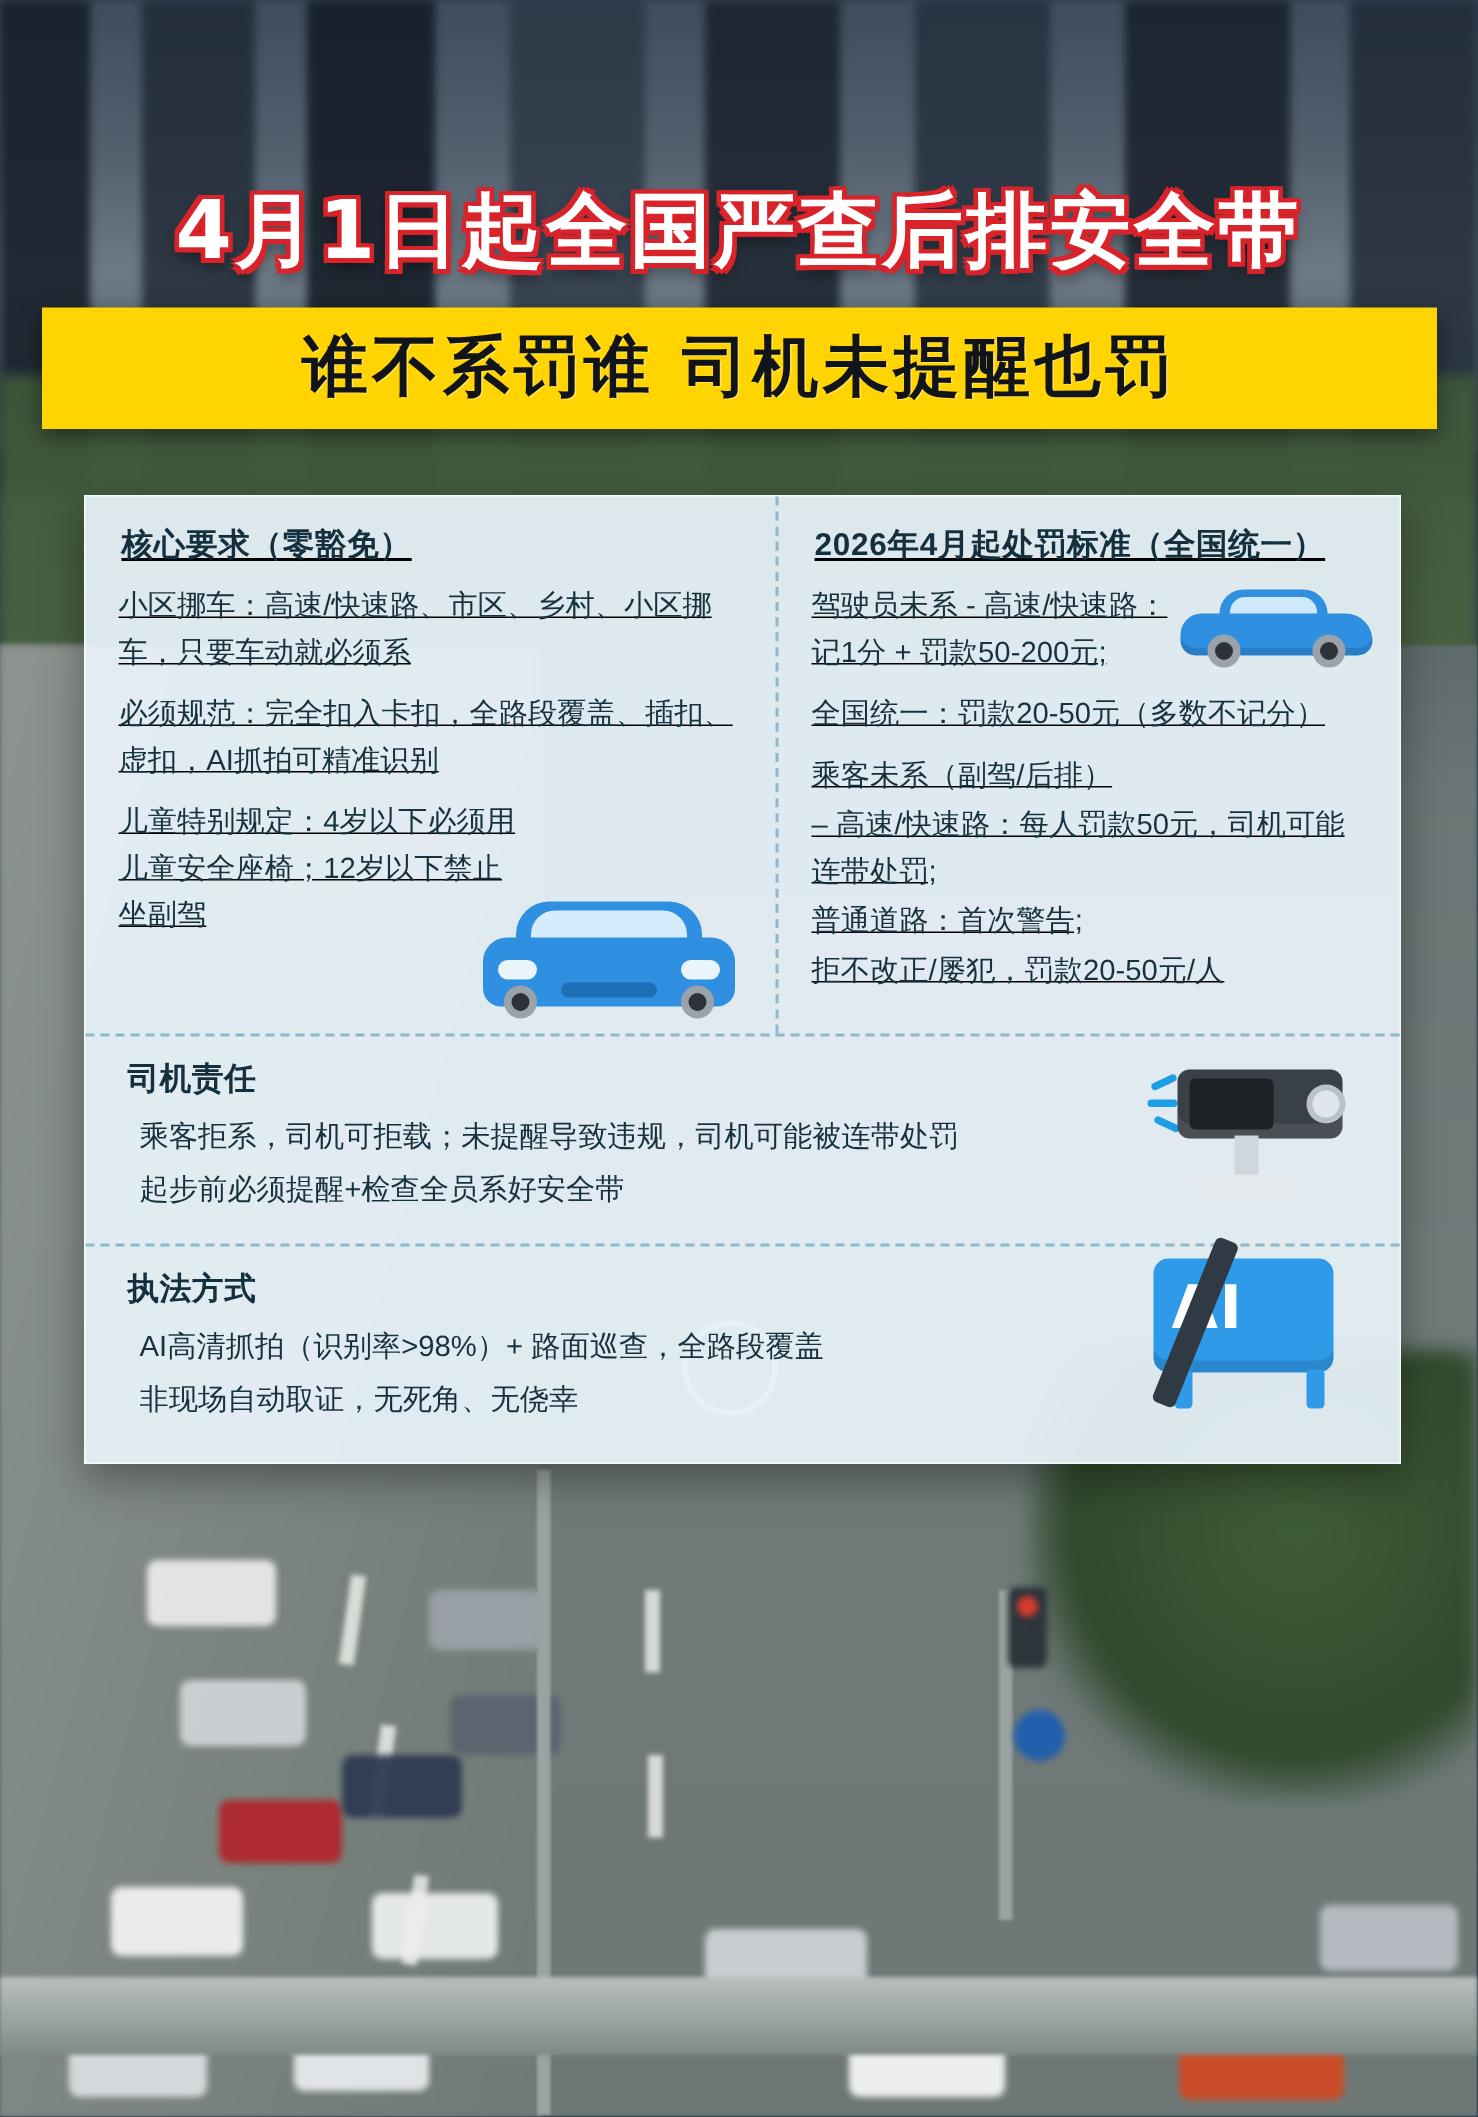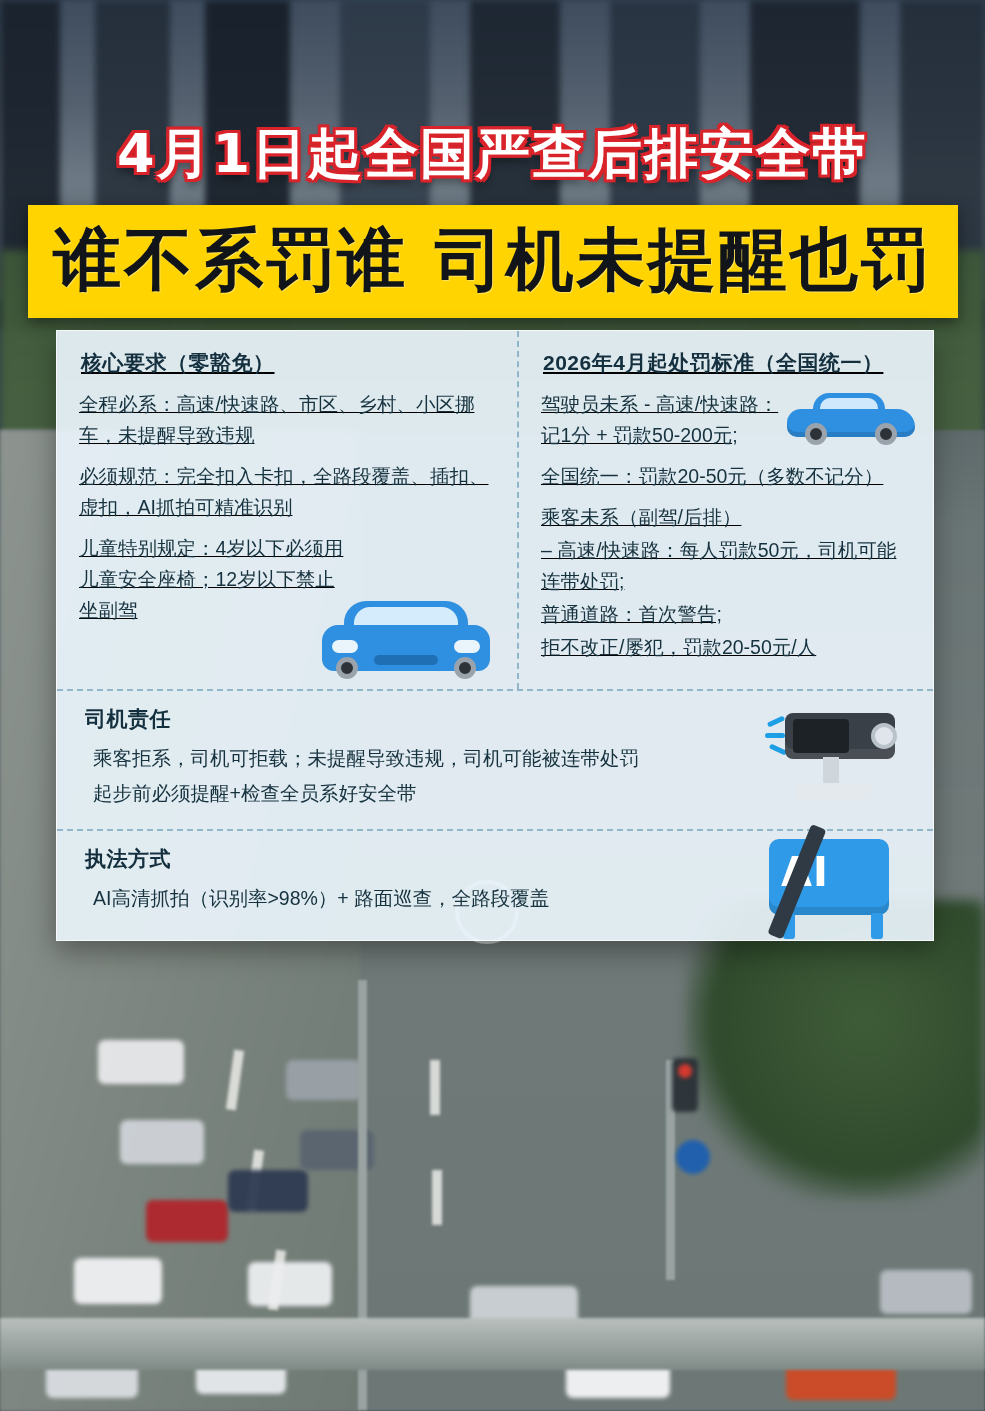--- a/index.html
+++ b/index.html
@@ -67,21 +67,21 @@
       -3px 0 0 #d9232a, 3px 0 0 #d9232a, 0 -3px 0 #d9232a, 0 3px 0 #d9232a,
       -3px -3px 0 #d9232a, 3px -3px 0 #d9232a, -3px 3px 0 #d9232a, 3px 3px 0 #d9232a,
       0 6px 10px rgba(0,0,0,.55);
     font-family:"DejaVu Sans","Liberation Sans",sans-serif;
   }
   .headline2-band{
     margin:14px auto 0;width:930px;background:#ffd400;
     padding:10px 0 12px;box-shadow:0 5px 14px rgba(0,0,0,.45);
   }
   .headline2{
-    text-align:center;font-size:68px;font-weight:bold;letter-spacing:3px;
+    text-align:center;font-size:44px;font-weight:bold;letter-spacing:3px;
     color:#111418;font-family:"DejaVu Sans","Liberation Sans",sans-serif;
     text-shadow:1px 1px 0 rgba(255,255,255,.35);
   }
 
   
   .card{
     position:absolute;left:56px;top:330px;width:876px;
     background:rgba(232,243,250,.93);
     border:1px solid rgba(255,255,255,.75);
     box-shadow:0 10px 26px rgba(0,0,0,.35);
@@ -237,21 +237,21 @@
     <div class="headline2">谁不系罚谁  司机未提醒也罚</div>
   </div>
 </div>
 
 <div class="card">
 
   <div class="top-cols">
 
     <div class="col col-left">
       <div class="sec-title">核心要求（零豁免）</div>
-      <p class="para">全程必系：高速/快速路、市区、乡村、小区挪车，未提醒导致违规</p>
+      <p class="para">小区挪车：高速/快速路、市区、乡村、小区挪车，只要车动就必须系</p>
       <p class="para">必须规范：完全扣入卡扣，全路段覆盖、插扣、虚扣，AI抓拍可精准识别</p>
       <p class="para" style="max-width:265px;">儿童特别规定：4岁以下必须用儿童安全座椅；12岁以下禁止坐副驾</p>
 
       <div class="ill car-front" style="left:265px;top:262px;">
         <div class="cf-roof"></div>
         <div class="cf-wind"></div>
         <div class="cf-body"></div>
         <div class="cf-light l"></div>
         <div class="cf-light r"></div>
         <div class="cf-grill"></div>
@@ -296,20 +296,21 @@
       <div class="cam-mount"></div>
       <div class="cam-base"></div>
     </div>
   </div>
 
   <hr class="hr-dash">
 
   <div class="block" style="padding-bottom:22px;">
     <div class="sec-title">执法方式</div>
     <p class="para">AI高清抓拍（识别率&gt;98%）+ 路面巡查，全路段覆盖</p>
+    <p class="para">非现场自动取证，无死角、无侥幸</p>
 
     <div class="ill ai-ill" style="right:30px;top:-8px;">
       <div class="ai-plate"></div>
       <div class="ai-text">AI</div>
       <div class="ai-leg" style="left:20px;"></div>
       <div class="ai-leg" style="right:20px;"></div>
       <div class="belt"></div>
     </div>
   </div>
 </div>

